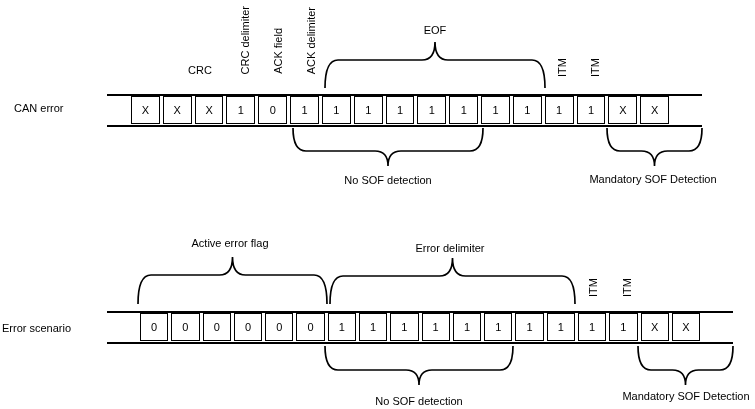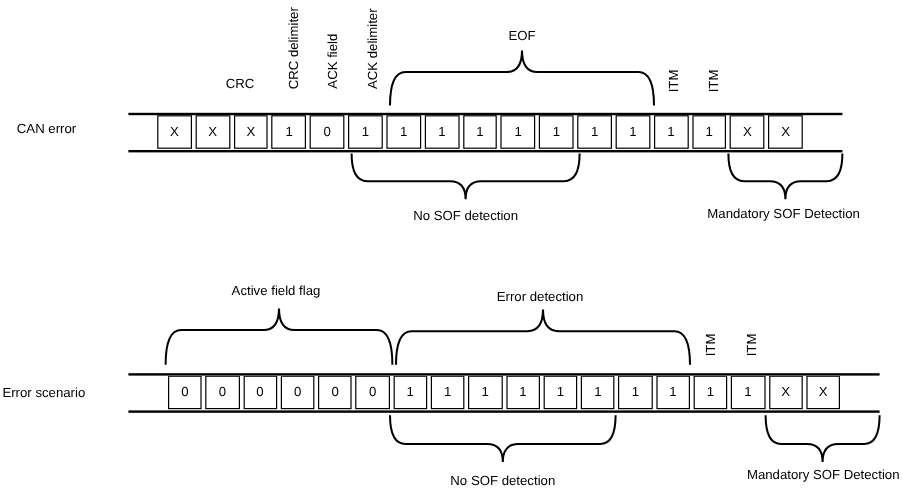--- a/index.html
+++ b/index.html
@@ -102,23 +102,23 @@
       <div class="bit-cell">1</div>
       <div class="bit-cell">1</div>
       <div class="bit-cell">1</div>
       <div class="bit-cell">1</div>
       <div class="bit-cell">1</div>
       <div class="bit-cell">1</div>
       <div class="bit-cell">X</div>
       <div class="bit-cell">X</div>
     </div>
 
-  <div class="lbl center" style="left:230px; top:237px;">Active field flag</div>
+  <div class="lbl center" style="left:230px; top:237px;">Active error flag</div>
 
-  <div class="lbl center" style="left:450px; top:242px;">Error detection</div>
+  <div class="lbl center" style="left:450px; top:242px;">Error delimiter</div>
 
   <div class="vlabel" style="left:586px; bottom:112px;">ITM</div>
 
   <div class="vlabel" style="left:620px; bottom:112px;">ITM</div>
 
   <div class="lbl center" style="left:419px; top:395px;">No SOF detection</div>
 
   <div class="lbl center" style="left:686px; top:390px;">Mandatory SOF Detection</div>
 </div>
 

